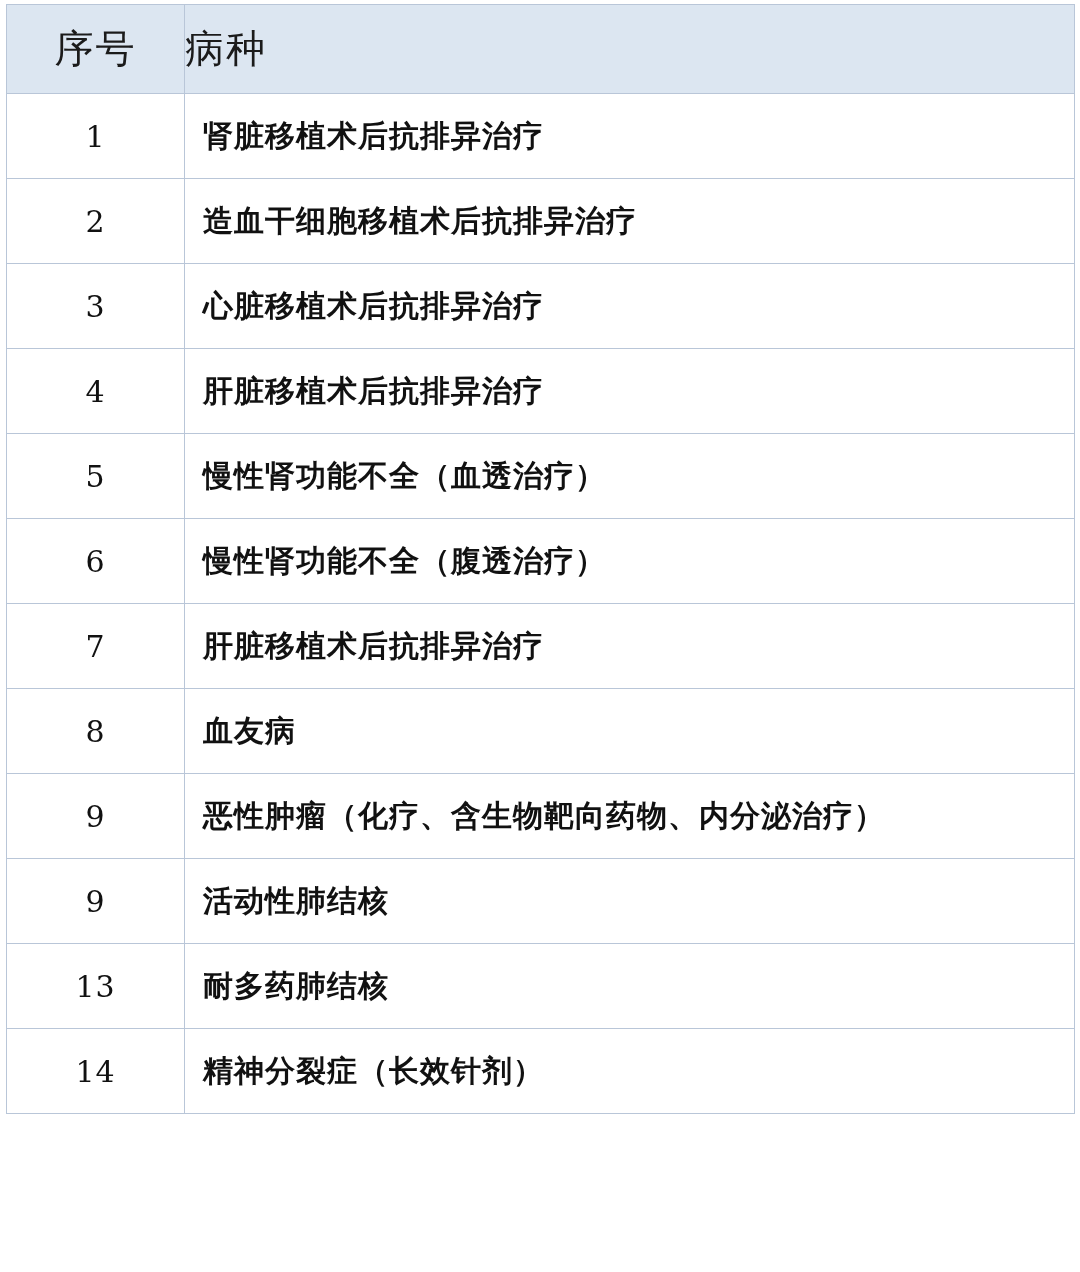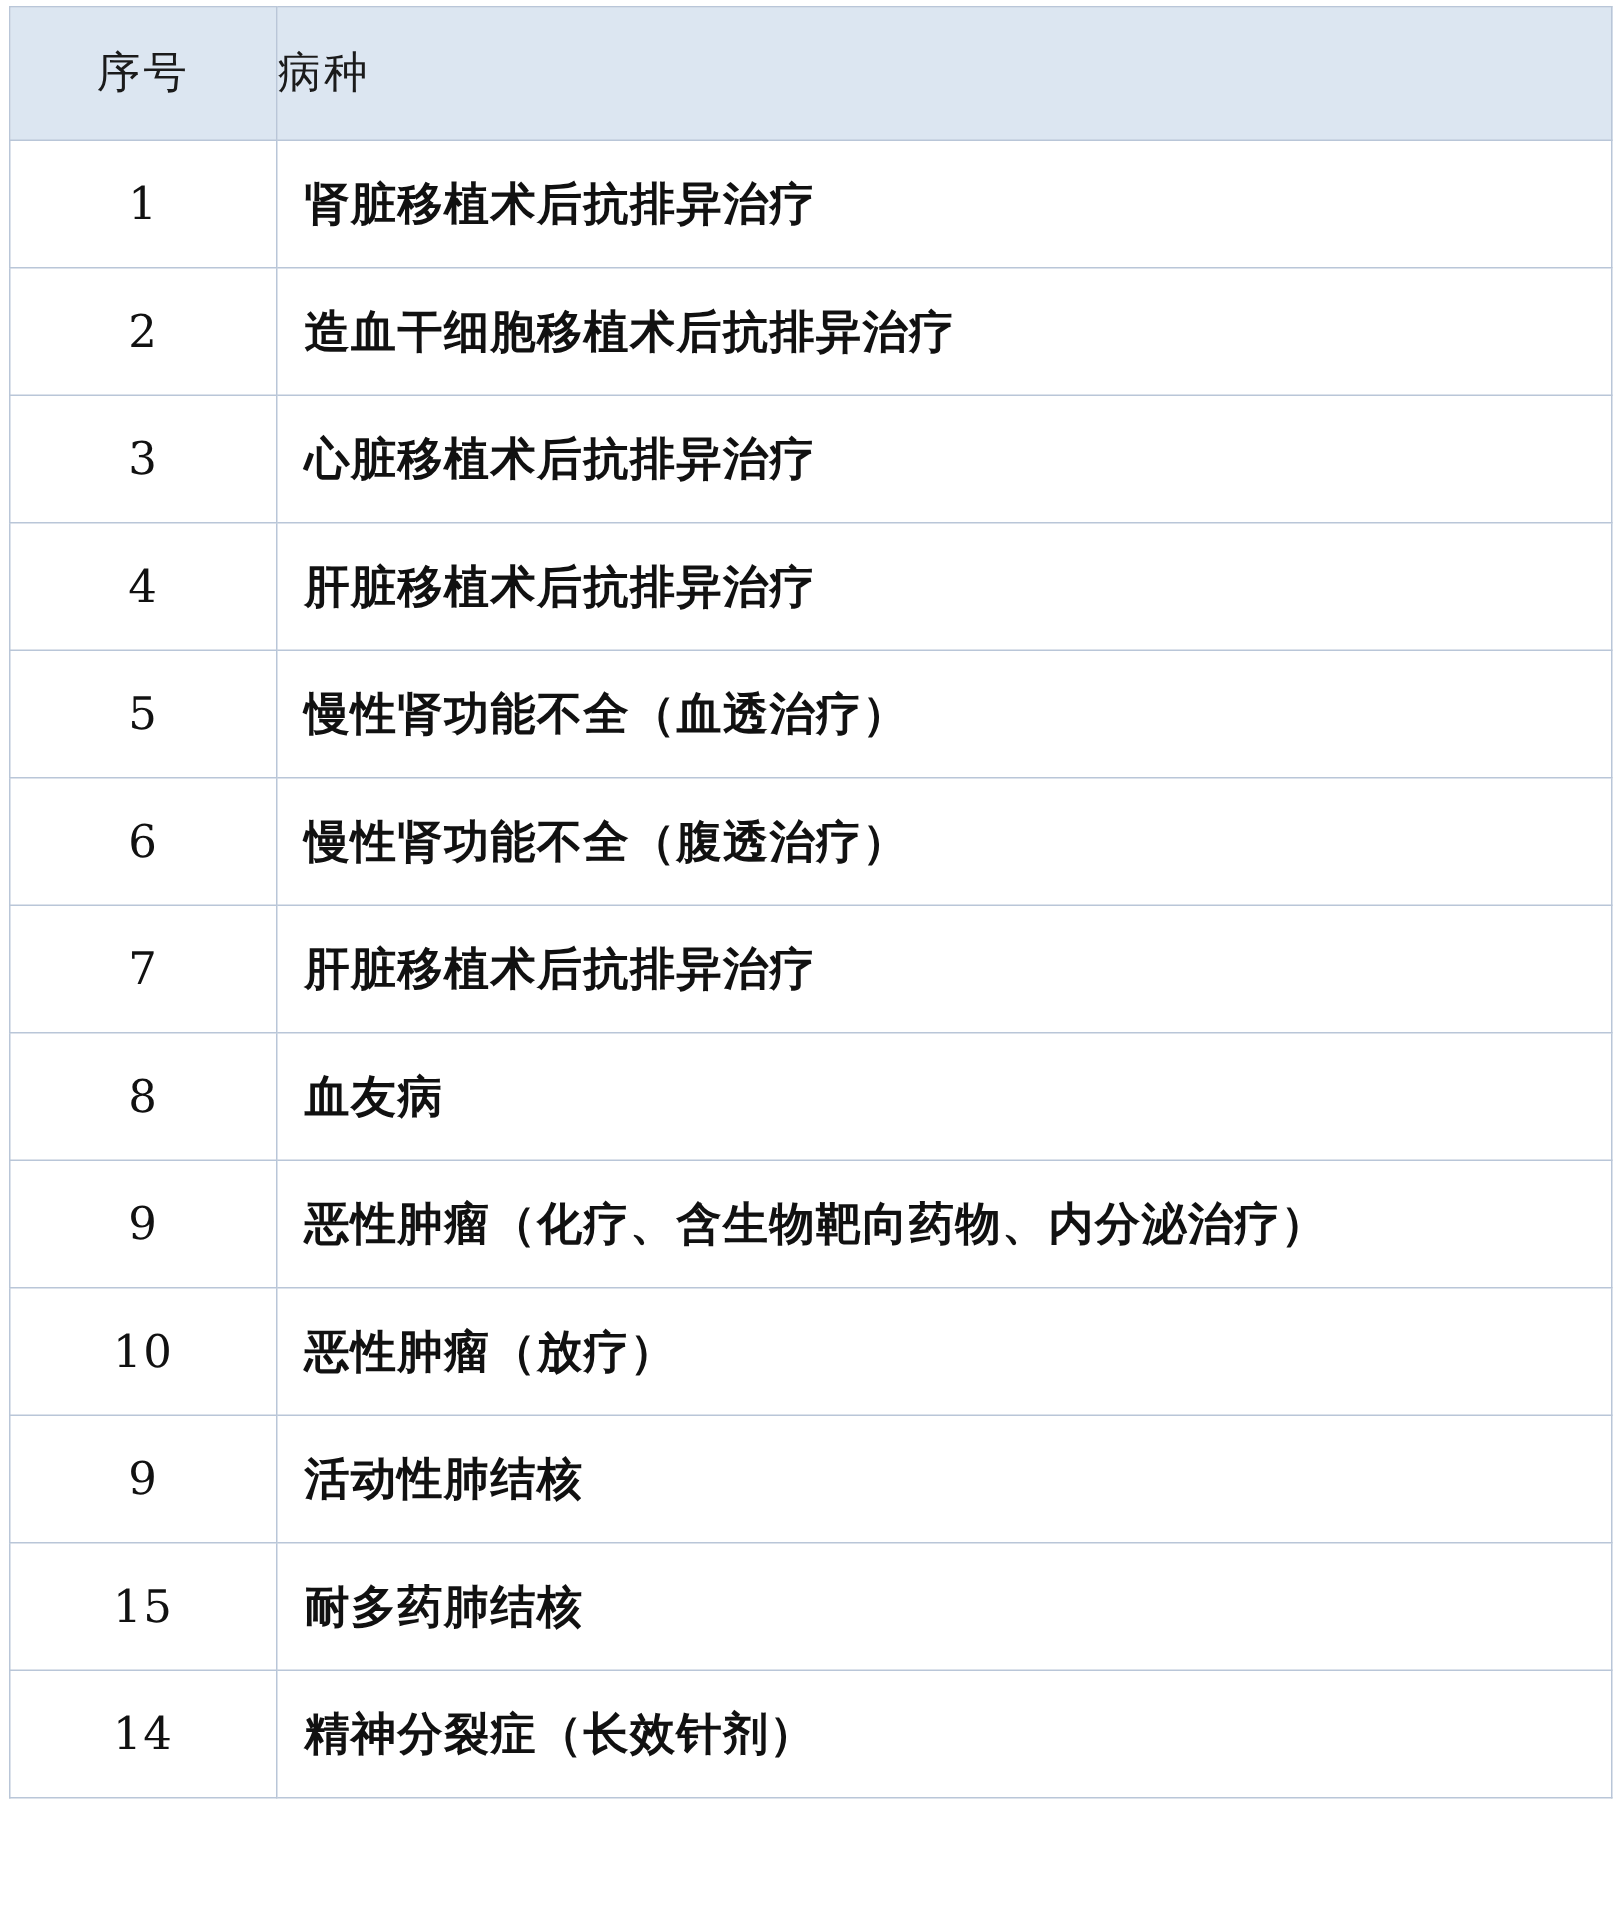--- a/index.html
+++ b/index.html
@@ -30,21 +30,21 @@
   table.disease-table th,
   table.disease-table td {
     border: 1px solid #b9c6d8;
     padding: 0;
     vertical-align: middle;
   }
   thead th {
     background: #dce6f1;
     height: 88px;
     font-weight: normal;
-    font-size: 29px;
+    font-size: 39px;
     color: #1b1b1b;
     letter-spacing: 2px;
   }
   thead th.th-index {
     text-align: center;
   }
   thead th.th-name {
     text-align: left;
   }
   tbody td {
@@ -113,29 +113,25 @@
         </tr>
         <tr>
           <td class="cell-index">8</td>
           <td class="cell-name">血友病</td>
         </tr>
         <tr>
           <td class="cell-index">9</td>
           <td class="cell-name">恶性肿瘤（化疗、含生物靶向药物、内分泌治疗）</td>
         </tr>
         <tr>
-          <td class="cell-index">10</td>
-          <td class="cell-name">恶性肿瘤（放疗）</td>
-        </tr>
-        <tr>
           <td class="cell-index">9</td>
           <td class="cell-name">活动性肺结核</td>
         </tr>
         <tr>
-          <td class="cell-index">15</td>
+          <td class="cell-index">13</td>
           <td class="cell-name">耐多药肺结核</td>
         </tr>
         <tr>
           <td class="cell-index">14</td>
           <td class="cell-name">精神分裂症（长效针剂）</td>
         </tr>
       </tbody>
   </table>
 </div>
 

